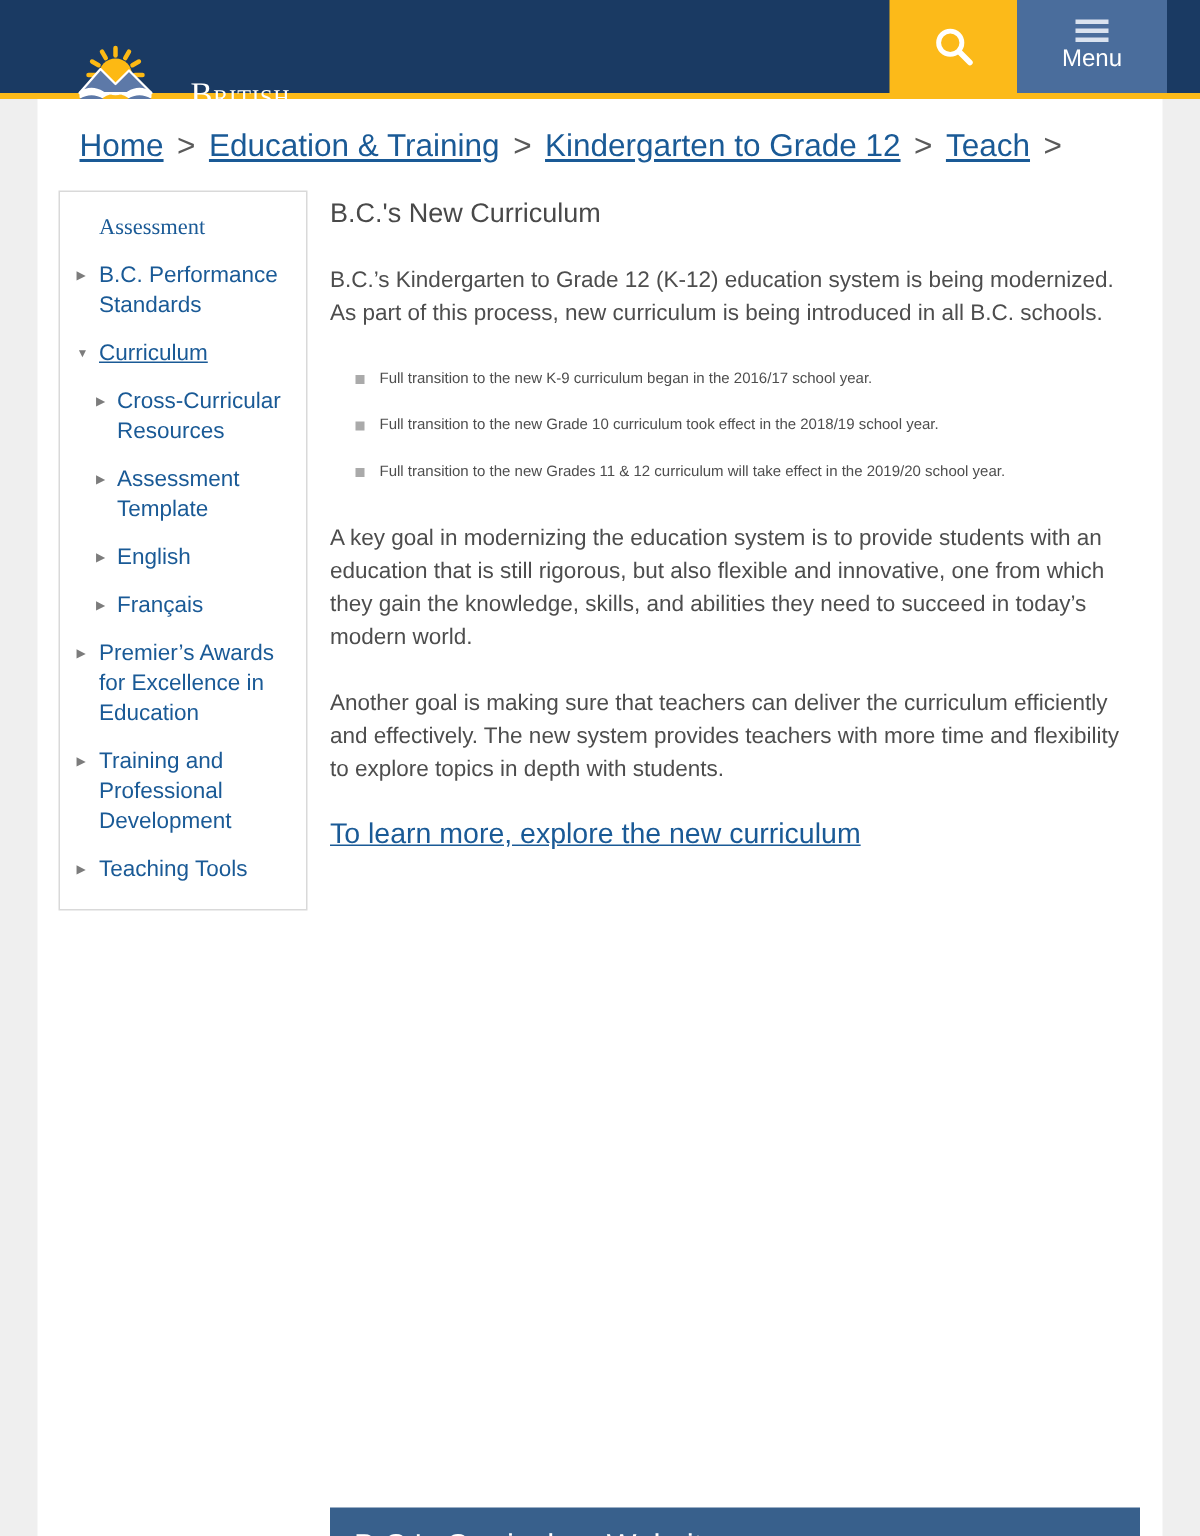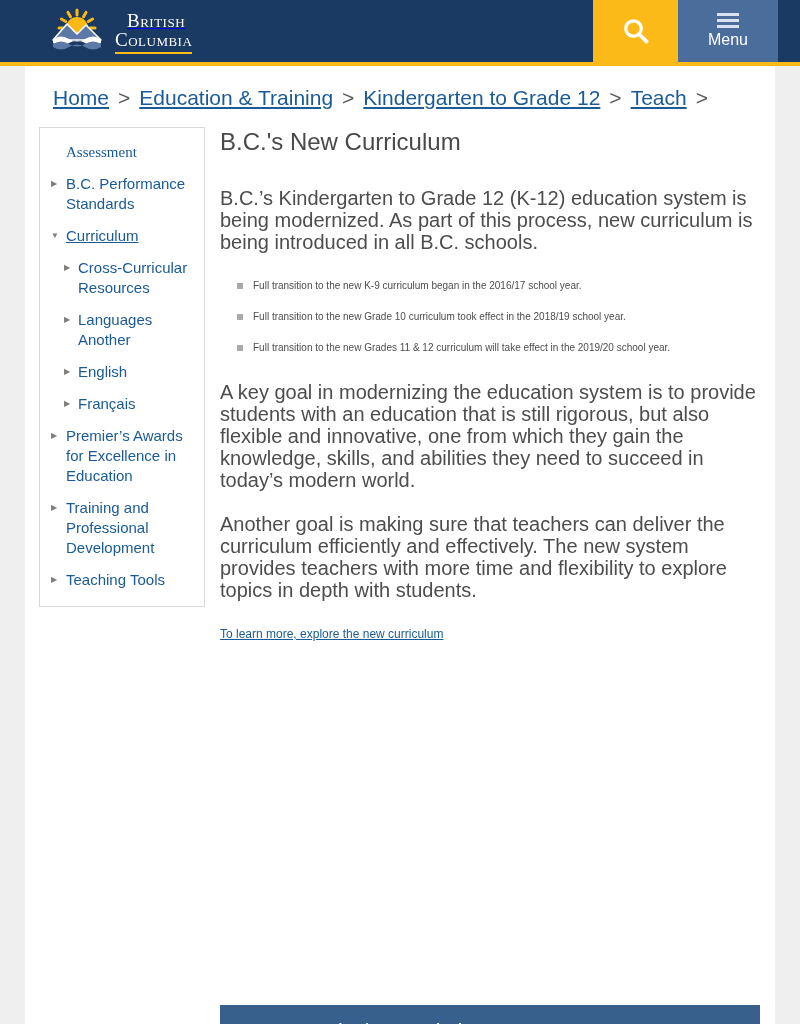--- a/index.html
+++ b/index.html
@@ -24,21 +24,21 @@
   
   .header {
     position: relative; height: 62px;
     background: var(--header_navy);
   }
   .logo { position: absolute; left: 45px; top: 7px; display: flex; align-items: center; }
   .brand {
     color: #fff; font-family: "Liberation Serif", serif;
     font-variant: small-caps; line-height: 1.02; margin-left: 6px; margin-top: 4px;
   }
-  .brand-l1 { display: block; font-size: 19px; letter-spacing: 0.5px; margin-left: 12px; }
+  .brand-l1 { display: block; font-size: 22px; letter-spacing: 0.5px; margin-left: 12px; margin-top: 41px; }
   .brand-l2 { display: inline-block; font-size: 19px; letter-spacing: 0.5px;
               border-bottom: 2px solid var(--gold); padding-bottom: 2px; }
   .hdr-btn { position: absolute; top: 0; height: 62px; border: none; cursor: pointer; padding: 0; }
   .search-btn {
     right: 122px; width: 85px; background: var(--gold);
     display: flex; align-items: center; justify-content: center;
   }
   .menu-btn {
     right: 22px; width: 100px; background: var(--menu_blue);
     display: flex; flex-direction: column; align-items: center; justify-content: center;
@@ -77,33 +77,33 @@
   .arr.d::before { content: "\25BC"; }
   .sidebar a {
     color: var(--link_blue); text-decoration: none;
     font-size: 15px; line-height: 20px; display: block; padding-right: 6px;
   }
   .sidebar a.active { text-decoration: underline; }
 
   
   .main { width: 540px; margin-left: 15px; }
   .main h1 {
-    margin: 0 0 30px; font-size: 24px; font-weight: 400; color: #494949; line-height: 30px;
-  }
-  .main p { margin: 0 0 22px; font-size: 20px; line-height: 22px; color: var(--text_gray); }
+    margin: 0 0 19px; font-size: 18px; font-weight: 400; color: #494949; line-height: 30px;
+  }
+  .main p { margin: 0 0 22px; font-size: 15px; line-height: 22px; color: var(--text_gray); }
   .bullets { list-style: none; margin: 0 0 22px; padding: 0 0 0 17px; }
   .bullets li {
     position: relative; padding-left: 16px; margin-bottom: 9px;
     font-size: 10px; line-height: 22px; color: var(--text_gray);
   }
   .bullets li::before {
     content: ""; position: absolute; left: 0; top: 8px;
     width: 6px; height: 6px; background: #aaa;
   }
-  .learn-link { color: var(--link_blue); text-decoration: underline; font-size: 12px; line-height: 22px; }
+  .learn-link { color: var(--link_blue); text-decoration: underline; font-size: 19px; line-height: 22px; }
 
   
   .promo {
     position: absolute; left: 195px; top: 939px; width: 540px;
     background: var(--promo_blue); color: #fff; padding: 13px 16px 18px;
   }
   .promo h2 { margin: 0; font-size: 21px; font-weight: 400; line-height: 26px; }
 </style>
 </head>
 <body>
@@ -169,21 +169,21 @@
         <li class="lv1">
           <span class="arr d"></span>
           <a href="#" class="active">Curriculum</a>
         </li>
         <li class="lv2">
           <span class="arr r"></span>
           <a href="#">Cross-Curricular Resources</a>
         </li>
         <li class="lv2">
           <span class="arr r"></span>
-          <a href="#">Languages Another</a>
+          <a href="#">Assessment Template</a>
         </li>
         <li class="lv2">
           <span class="arr r"></span>
           <a href="#">English</a>
         </li>
         <li class="lv2">
           <span class="arr r"></span>
           <a href="#">Français</a>
         </li>
         <li class="lv1">

